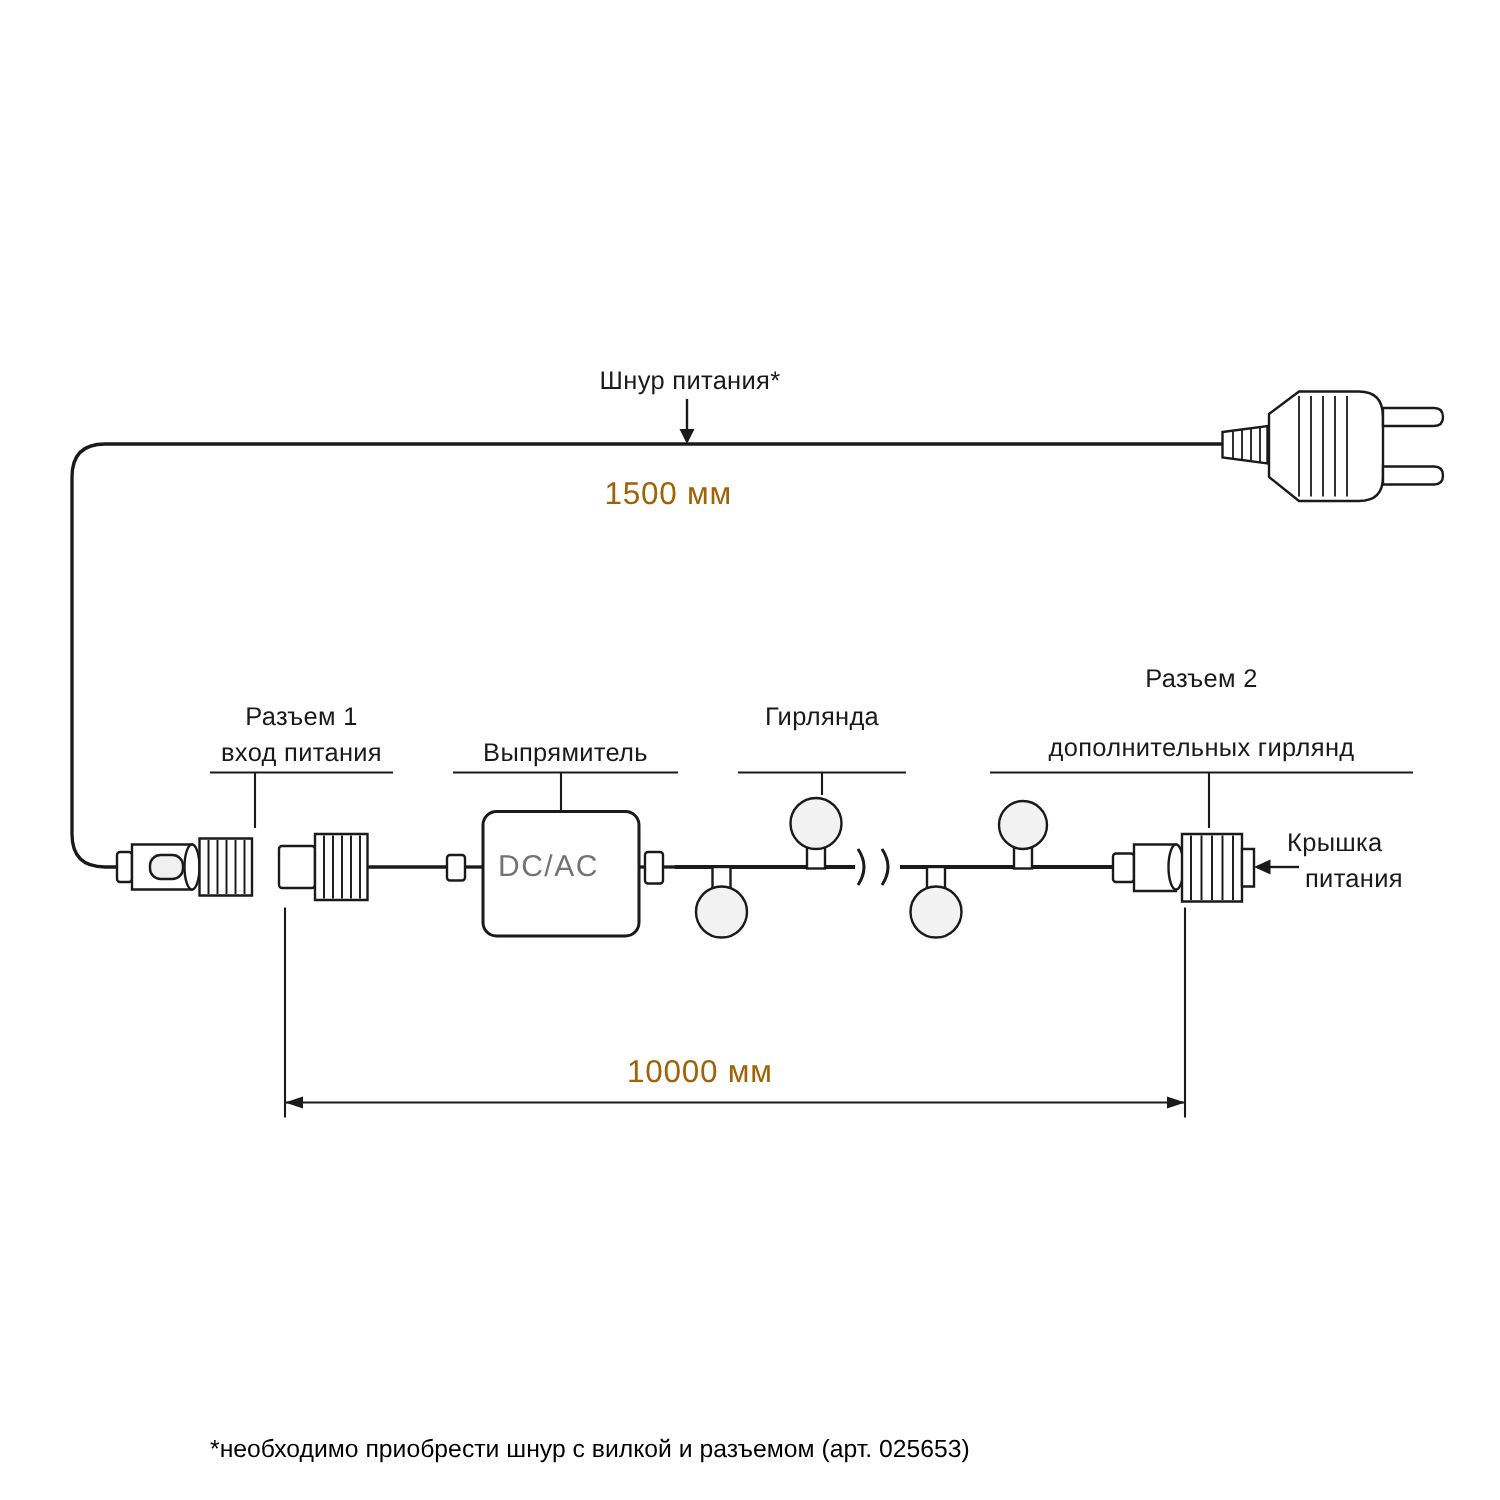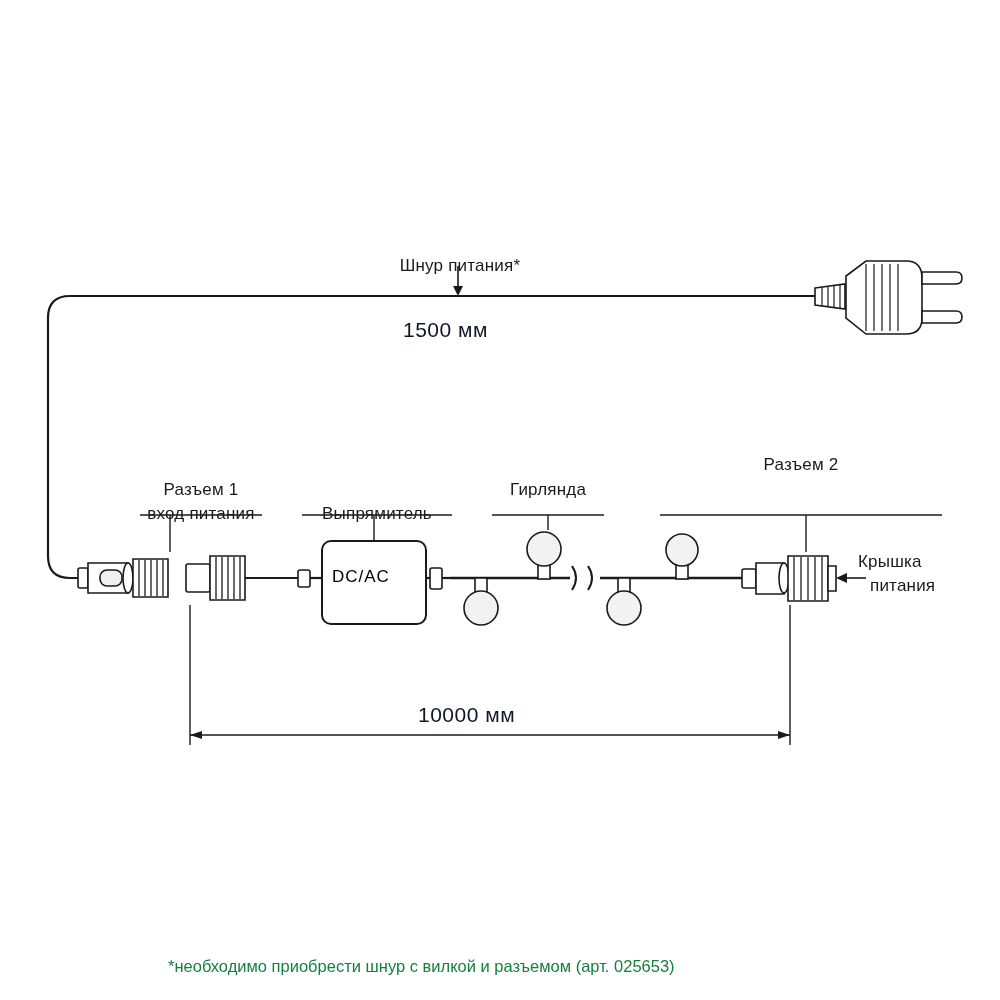--- a/index.html
+++ b/index.html
@@ -28,39 +28,38 @@
     height: 1000px;
   }
   .lbl {
     position: absolute;
     font-size: 17px;
     line-height: 23px;
     color: #1a1a1a;
     white-space: nowrap;
     letter-spacing: 0.2px;
   }
-  .lbl.center { text-align: center; margin-top: 12px; }
+  .lbl.center { text-align: center; }
   .dim {
     position: absolute;
     font-size: 21px;
-    color: #0f172a;
+    color: #a16207;
     white-space: nowrap;
     letter-spacing: 0.5px;
   }
   .footnote {
     position: absolute;
     font-size: 16.5px;
-    color: #15803d;
+    color: #000000;
     white-space: nowrap;
-    margin-left: 28px;
   }
   .dcac {
     position: absolute;
-    font-size: 17px;
-    color: #000000;
+    font-size: 20px;
+    color: #737373;
     letter-spacing: 1px;
   }
 </style>
 </head>
 <body>
 
 <div id="stage">
 
   <svg id="diagram" viewBox="0 0 1000 1000">
 
@@ -207,20 +206,21 @@
   <div class="dim" style="left:403px; top:318px;">1500 мм</div>
 
   <div class="lbl center" style="left:120px; top:466px; width:162px;">Разъем 1</div>
   <div class="lbl center" style="left:120px; top:490px; width:162px;">вход питания</div>
 
   <div class="lbl center" style="left:294px; top:490px; width:166px;">Выпрямитель</div>
 
   <div class="lbl center" style="left:488px; top:466px; width:120px;">Гирлянда</div>
 
   <div class="lbl center" style="left:660px; top:441px; width:282px;">Разъем 2</div>
+  <div class="lbl center" style="left:655px; top:487px; width:292px;">дополнительных гирлянд</div>
 
   <div class="lbl" style="left:858px; top:550px;">Крышка</div>
   <div class="lbl" style="left:870px; top:574px;">питания</div>
 
   <div class="dcac" style="left:332px; top:567px;">DC/AC</div>
 
   <div class="dim" style="left:418px; top:703px;">10000 мм</div>
 
   <div class="footnote" style="left:140px; top:957px;">*необходимо приобрести шнур с вилкой и разъемом (арт. 025653)</div>
 

